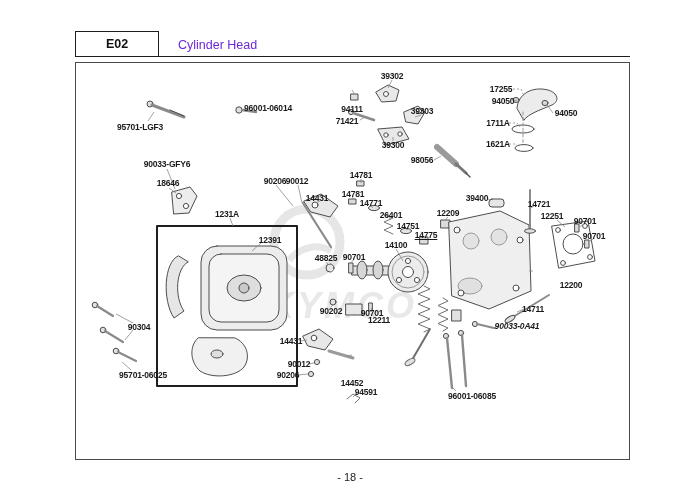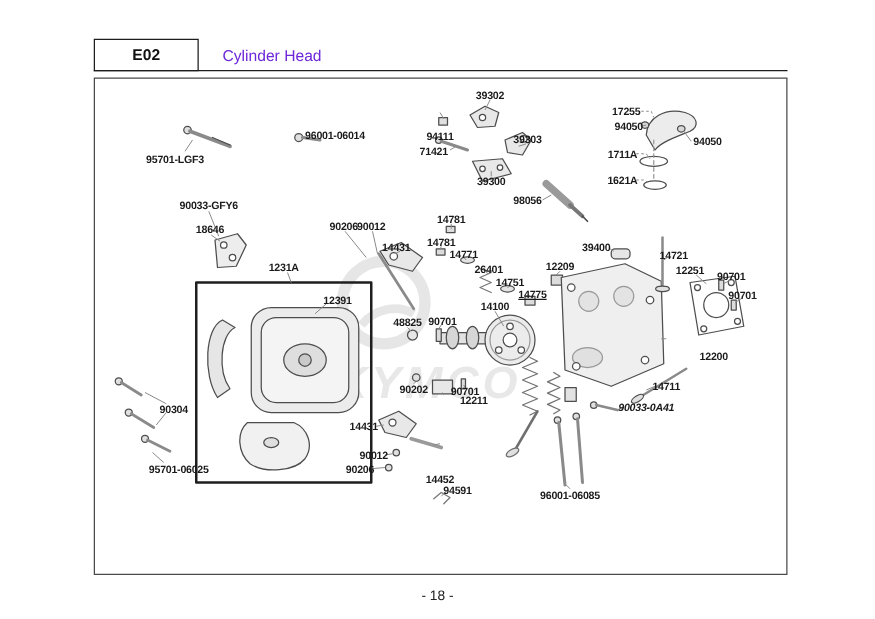--- a/index.html
+++ b/index.html
@@ -312,17 +312,17 @@
       <span class="part-label" style="left: 372px; top: 313px;">90701</span>
       <span class="part-label" style="left: 533px; top: 309px;">14711</span>
       <span class="part-label" style="left: 517px; top: 326px; font-style: italic;">90033-0A41</span>
       <span class="part-label" style="left: 139px; top: 327px;">90304</span>
       <span class="part-label" style="left: 291px; top: 341px;">14431</span>
       <span class="part-label" style="left: 352px; top: 354px; margin-top: 29px;">14452</span>
       <span class="part-label" style="left: 299px; top: 364px;">90012</span>
       <span class="part-label" style="left: 288px; top: 375px;">90206</span>
       <span class="part-label" style="left: 131px; top: 375px; margin-left: 12px;">95701-06025</span>
       <span class="part-label" style="left: 366px; top: 392px;">94591</span>
-      <span class="part-label" style="left: 456px; top: 396px;">96001-06085</span>
+      <span class="part-label" style="left: 472px; top: 396px;">96001-06085</span>
     </div>
 
   <div class="footer-page">- 18 -</div>
 </div>
 
 </body></html>

